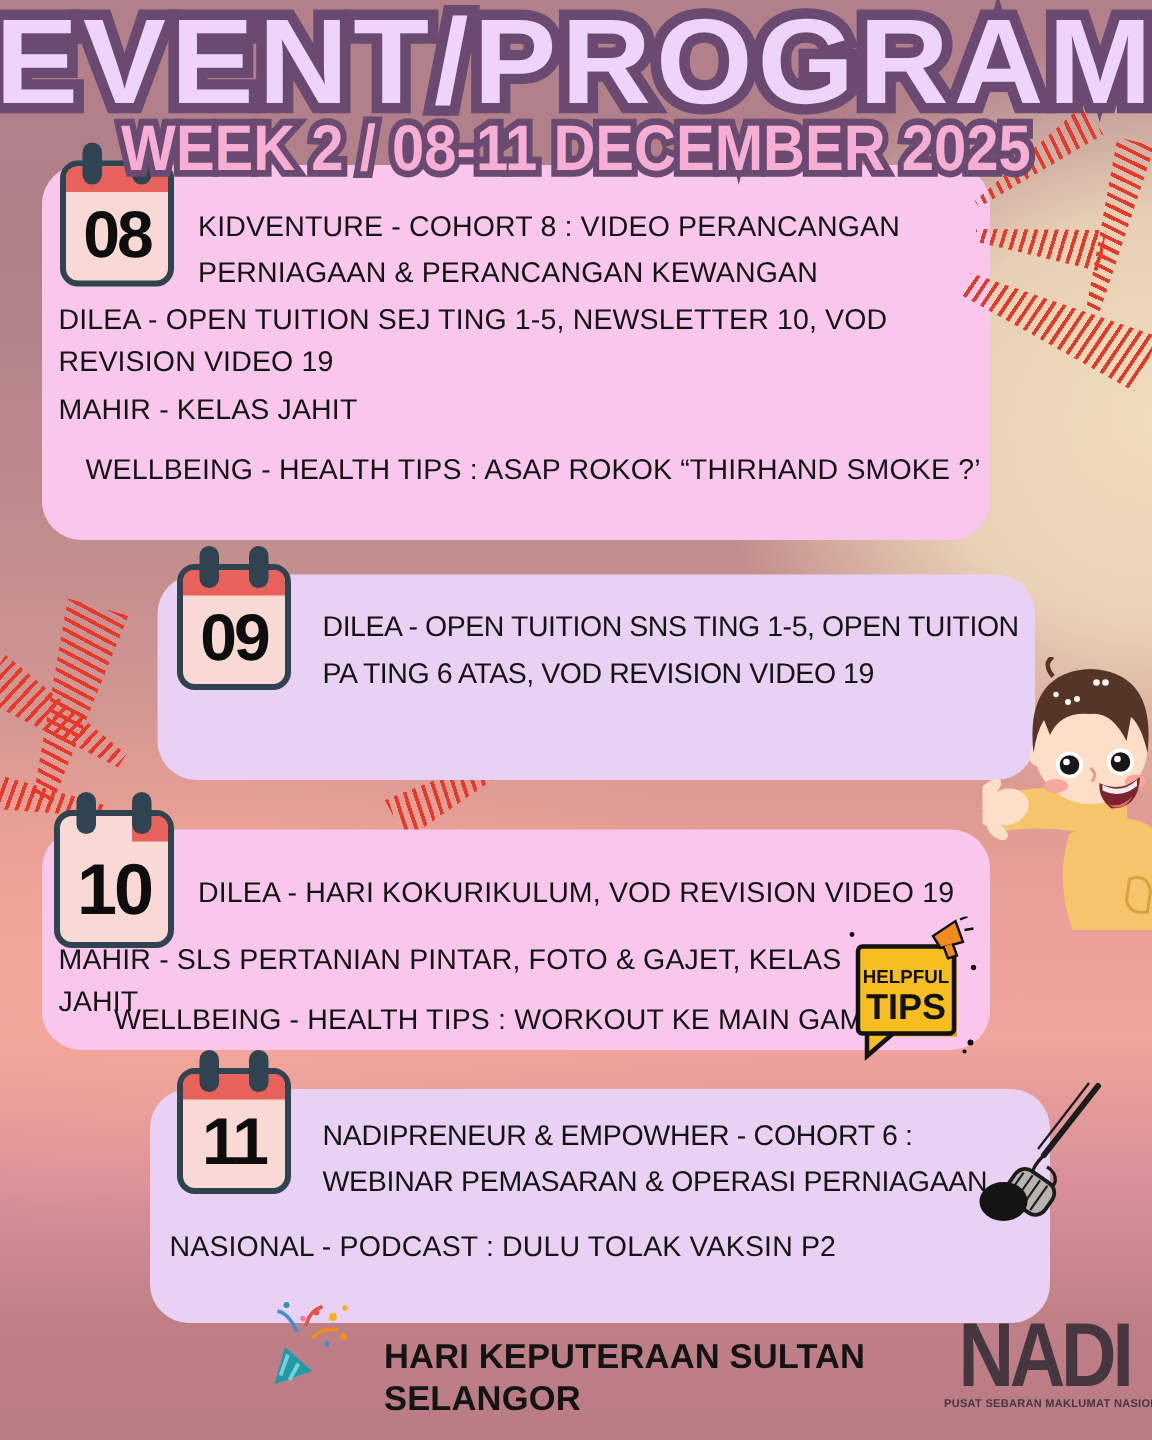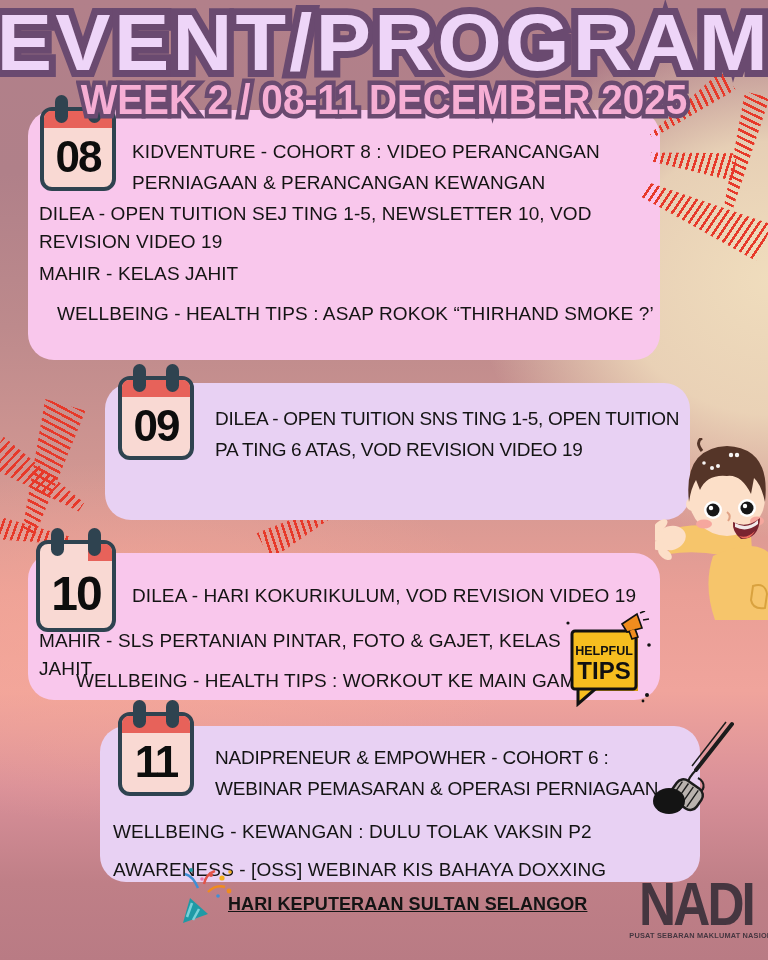--- a/index.html
+++ b/index.html
@@ -73,21 +73,21 @@
   .c1-l1   { left:11px;  top:150px; width:600px; }
   .c1-l2   { left:11px;  top:190px; width:610px;margin-left:18px; }
   .c2-head { left:110px; top:20px;  width:480px; letter-spacing:-0.3px; }
   .c2-l0   { left:13px;  top:94px;  width:560px; }
   .c3-head { left:104px; top:27px;  width:520px; }
   .c3-l0   { left:11px;  top:74px;  width:560px; }
   .c3-l1   { left:11px;  top:114px; width:560px;text-align:right; }
   .c4-head { left:115px; top:16px;  width:470px; letter-spacing:-0.2px; }
   .c4-l0   { left:13px;  top:92px;  width:560px; }
   .c4-l1   { left:13px;  top:130px; width:560px; }
-  .c4-hl   { left:128px; top:164px; width:440px; font-weight:bold; font-size:18px;text-decoration:underline; }
+  .c4-hl   { left:156px; top:164px; width:440px; font-weight:bold; font-size:23px; }
 
   
   .tips-badge { position:absolute; left:536px; top:58px; width:90px; z-index:4; }
   .tips-badge svg text { font-family:"Liberation Sans","DejaVu Sans",sans-serif; font-weight:bold; fill:#111; }
 
   
   .mic    { position:absolute; left:546px; top:-6px; z-index:4; }
   .popper { position:absolute; left:78px;  top:140px; }
   .kid    { position:absolute; left:655px; top:438px; z-index:2; }
 
@@ -185,22 +185,21 @@
         <path d="M50,50 C40,60 38,70 48,72 C60,74 60,62 52,58" stroke="#1c1c1c" stroke-width="2.2" fill="none"></path>
         <path d="M48,72 C44,78 40,80 36,82" stroke="#1c1c1c" stroke-width="2.2" fill="none"></path>
         <g transform="rotate(35 40 74)">
           <rect x="26" y="62" width="30" height="24" rx="8" fill="#b9b2ae" stroke="#1c1c1c" stroke-width="2.5"></rect>
           <path d="M30,66 v16 M36,64 v20 M42,64 v20 M48,64 v20" stroke="#1c1c1c" stroke-width="1.4"></path>
         </g>
         <ellipse cx="23" cy="81" rx="16" ry="13" fill="#141414"></ellipse>
       </svg>
     </div>
 
-    <div class="txt c4-l0">WELLBEING - KEWANGAN : DULU TOLAK VAKSIN P2</div>
-    <div class="txt c4-l1">AWARENESS - [OSS] WEBINAR KIS BAHAYA DOXXING</div>
+    <div class="txt c4-l0">NASIONAL - PODCAST : DULU TOLAK VAKSIN P2</div>
 
     <div class="popper">
       <svg width="58" height="60" viewBox="0 0 58 60">
         <polygon points="12,32 30,48 5,57" fill="#1f9aa6"></polygon>
         <path d="M14,37 L9,51 M21,43 L15,54" stroke="#7ad0d8" stroke-width="2.5" fill="none"></path>
         <path d="M30,26 Q38,18 47,21" stroke="#f08c1e" stroke-width="2.4" fill="none"></path>
         <path d="M26,18 Q28,8 37,5" stroke="#e25549" stroke-width="2.4" fill="none"></path>
         <path d="M20,22 Q15,10 7,8" stroke="#3f8fd6" stroke-width="2.4" fill="none"></path>
         <circle cx="44" cy="12" r="2.6" fill="#f5b01e"></circle>
         <circle cx="33" cy="9" r="2" fill="#e25549"></circle>

